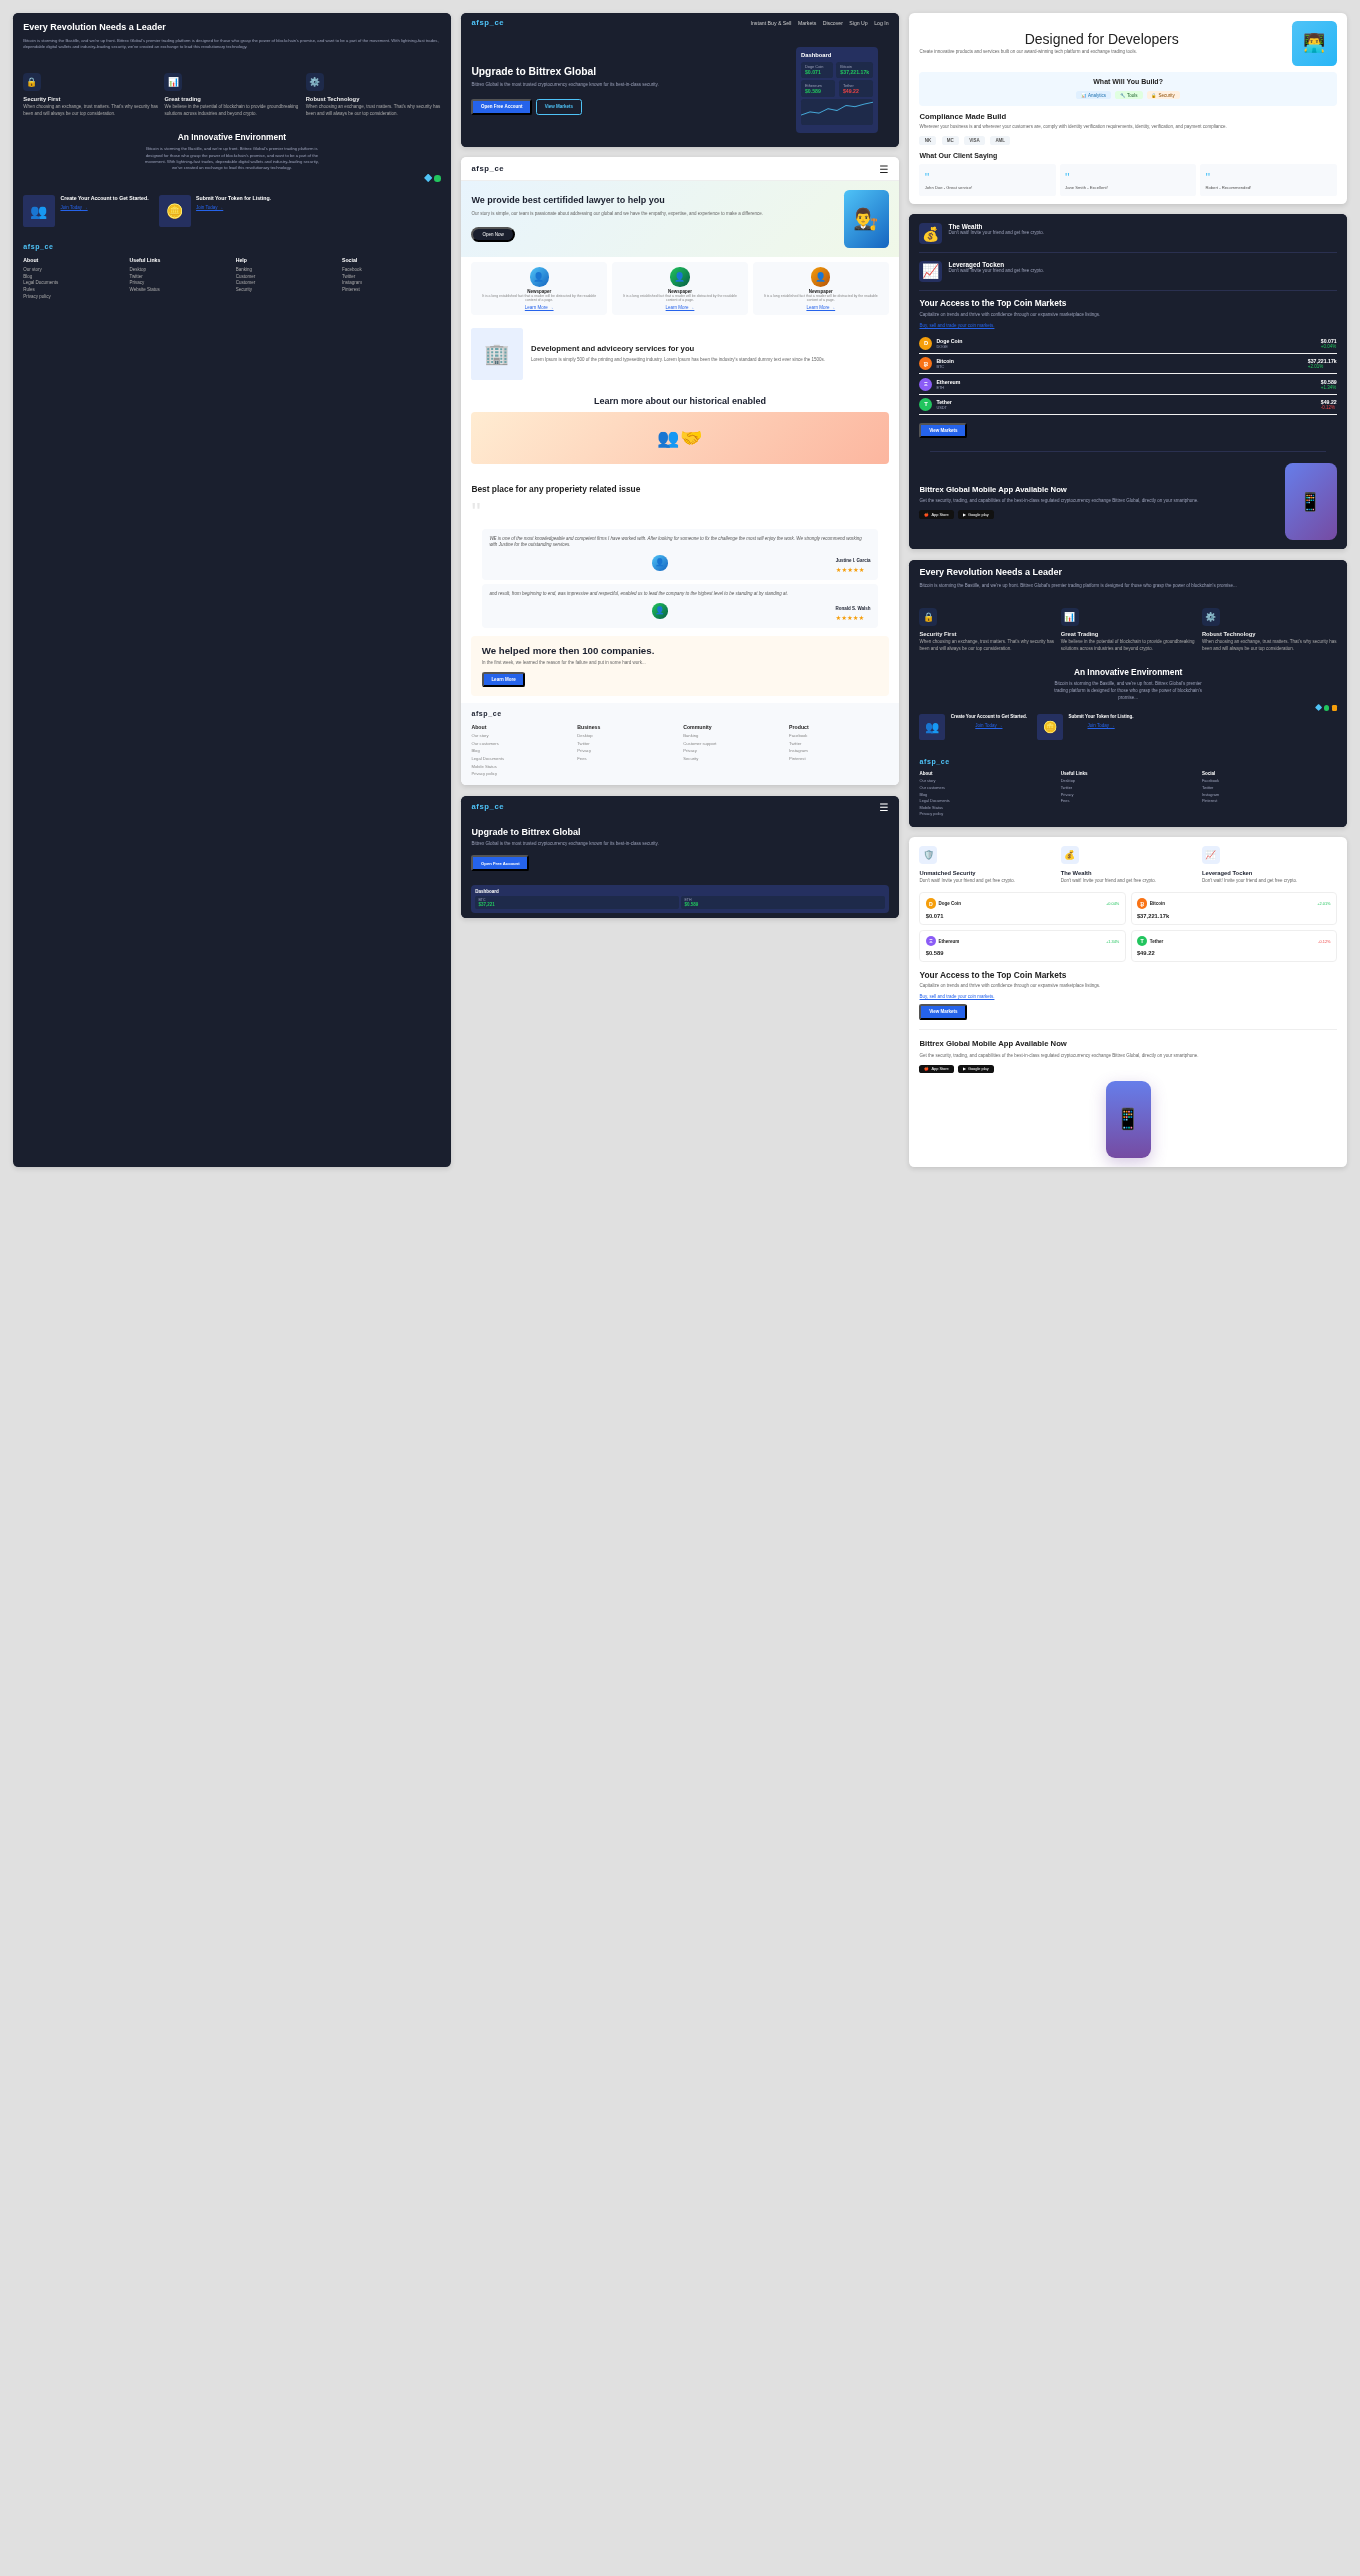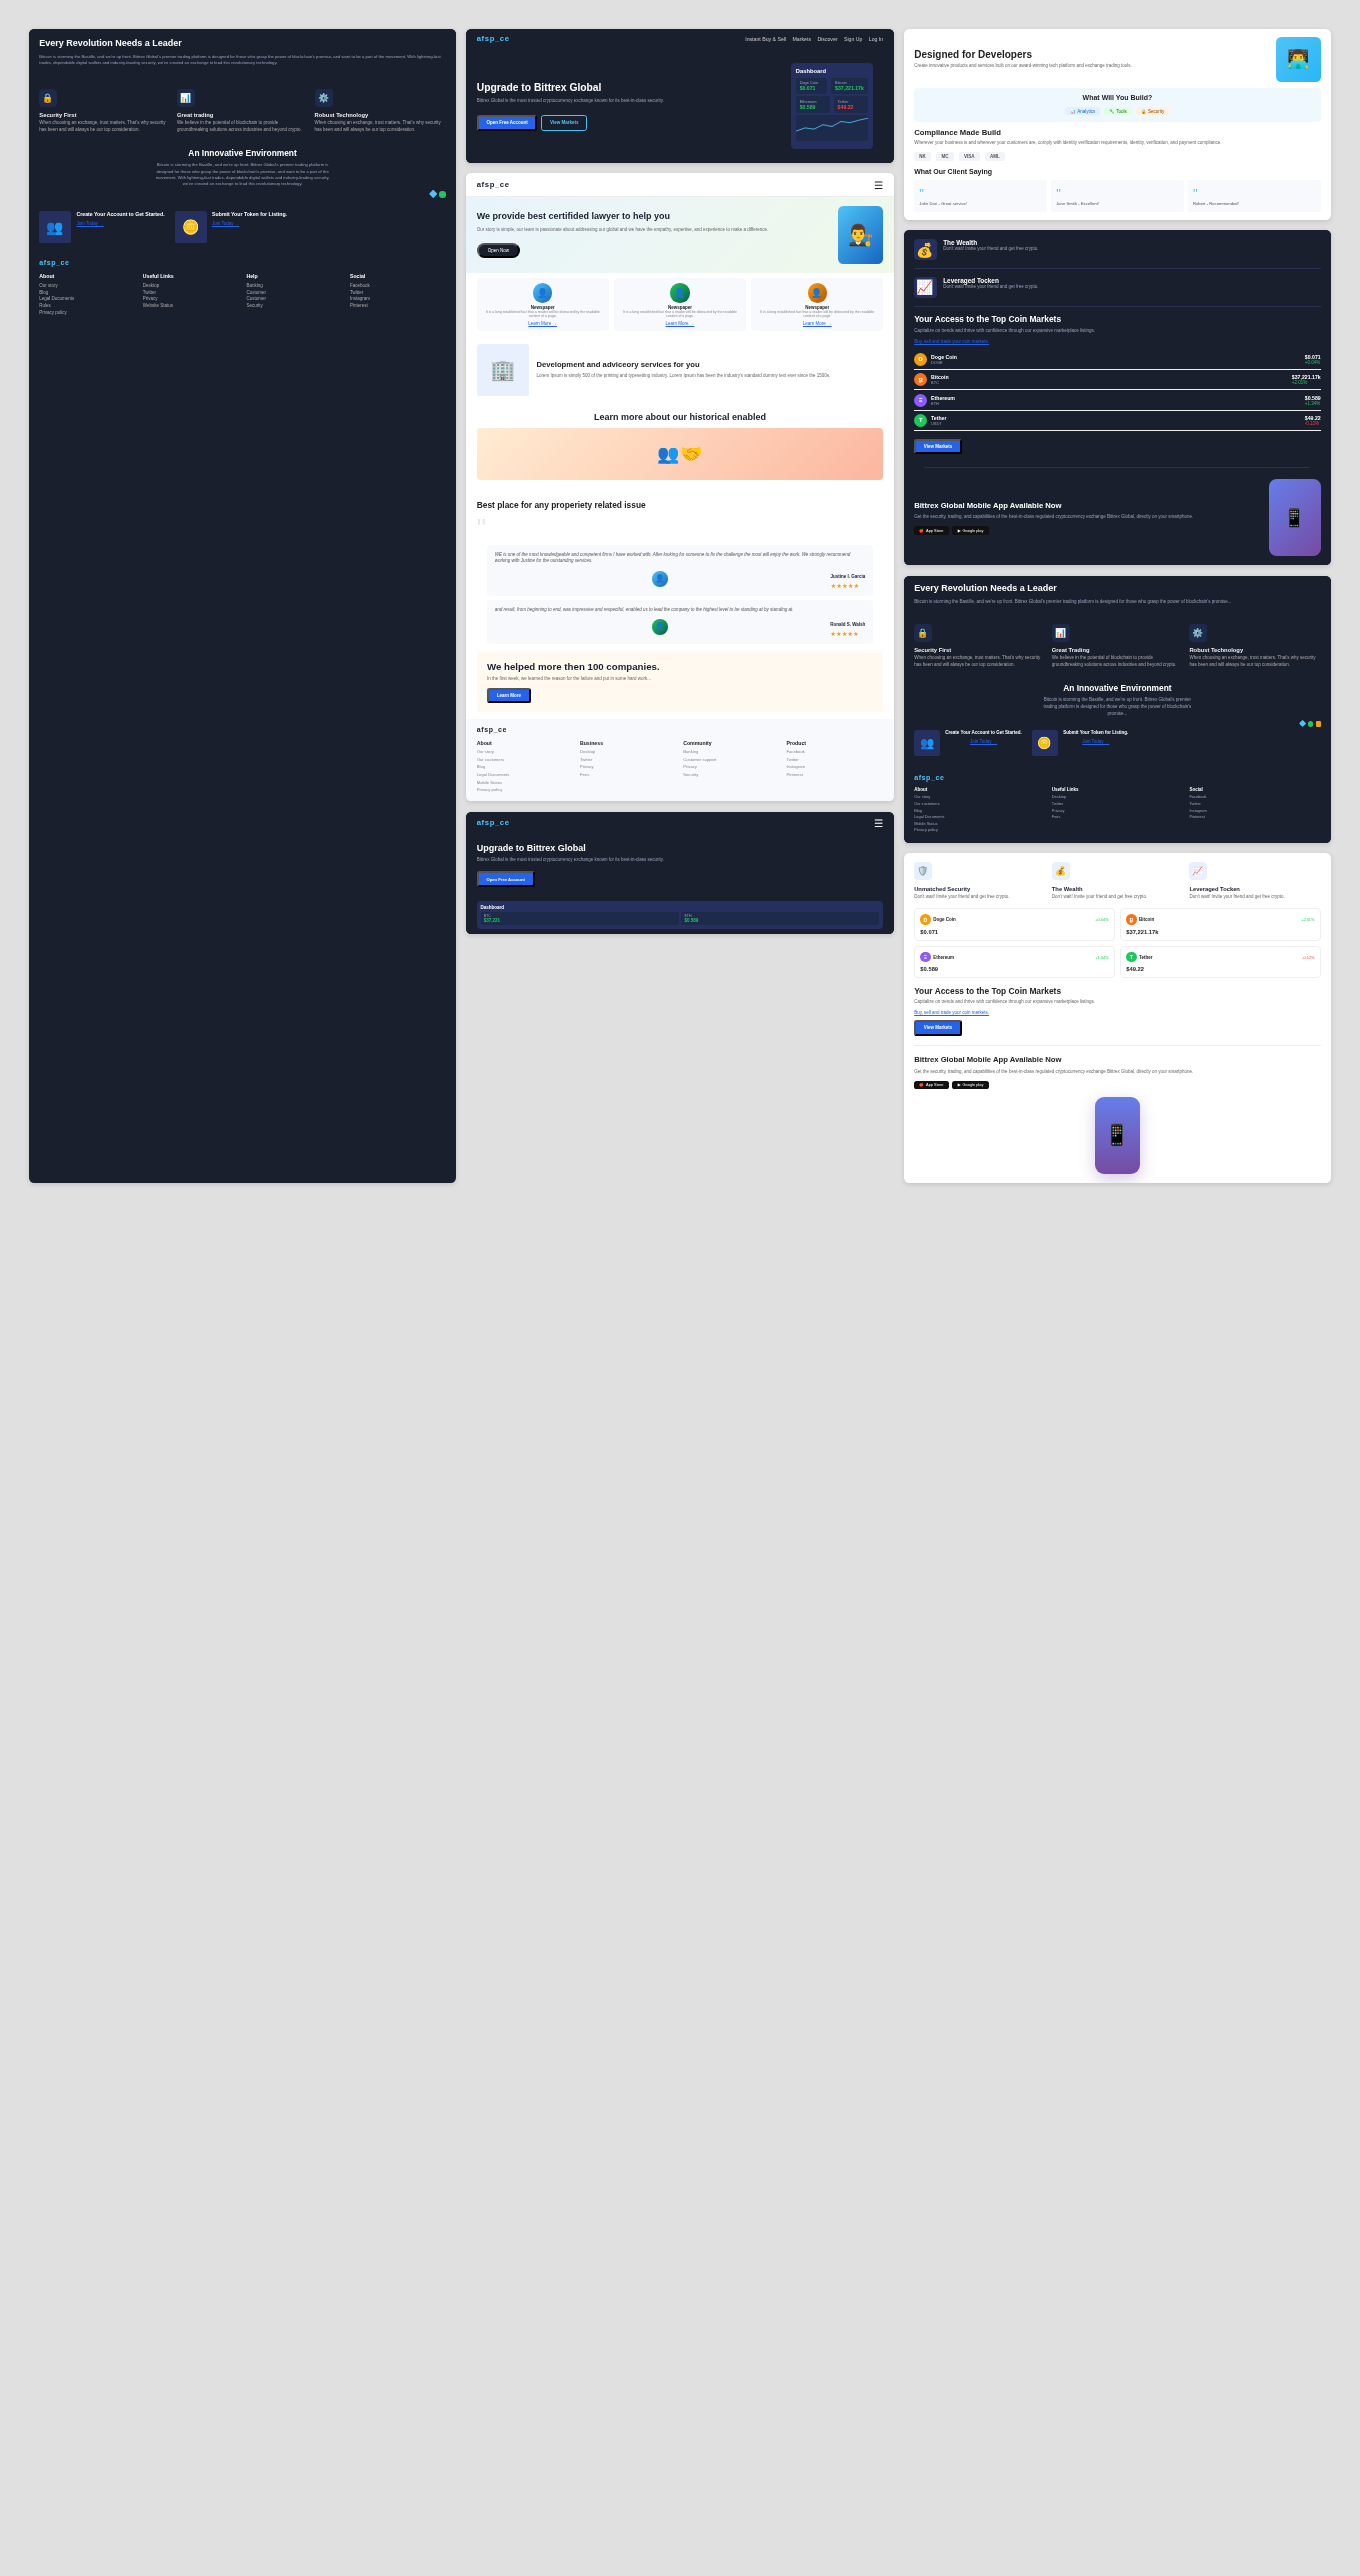--- a/index.html
+++ b/index.html
@@ -5,21 +5,21 @@
     * { box-sizing: border-box; margin: 0; padding: 0; }
     body {
       background: #e0e0e0;
       font-family: 'Segoe UI', Arial, sans-serif;
       font-size: 6.4px;
       color: #222;
     }
     .page-container {
       max-width: 1360px;
       margin: 0 auto;
-      padding: 29px;
+      padding: 13px;
       display: grid;
       grid-template-columns: 1fr 1fr 1fr;
       gap: 10.3px;
     }
     .card {
       background: #fff;
       border-radius: 5.2px;
       overflow: hidden;
       box-shadow: 0 1.3px 5.2px rgba(0,0,0,0.12);
     }
@@ -761,21 +761,21 @@
     </div>
 
   </div>
 
   <div style="display:flex;flex-direction:column;gap:10.3px;">
 
     <div class="card">
       <div style="padding:7.7px 10.3px;">
         <div class="dev-section" style="padding:0;margin-bottom:6.4px;">
           <div style="flex:1;">
-            <h3 style="font-size:10px;font-weight:700;">Designed for Developers</h3>
+            <h3 style="font-size:14px;font-weight:400;text-align:center;">Designed for Developers</h3>
             <p style="font-size:4.5px;color:#666;margin-top:2.6px;line-height:1.5;">Create innovative products and services built on our award-winning tech platform and exchange trading tools.</p>
           </div>
           <div style="width:45px;height:45px;background:linear-gradient(135deg,#4fc3f7 0%,#29b6f6 100%);border-radius:5.2px;display:flex;align-items:center;justify-content:center;font-size:18px;flex-shrink:0;">👨‍💻</div>
         </div>
 
         <div class="build-section" style="padding:0;">
           <div style="background:#f0f8ff;border-radius:3.9px;padding:6.4px;text-align:center;">
             <h4 style="font-size:7px;font-weight:700;margin-bottom:5.2px;">What Will You Build?</h4>
             <div style="display:flex;gap:3.9px;flex-wrap:wrap;justify-content:center;">
               <span style="background:#e0f0ff;border-radius:2.6px;padding:1.9px 5.2px;font-size:4.5px;color:#1a6faf;">📊 Analytics</span>

